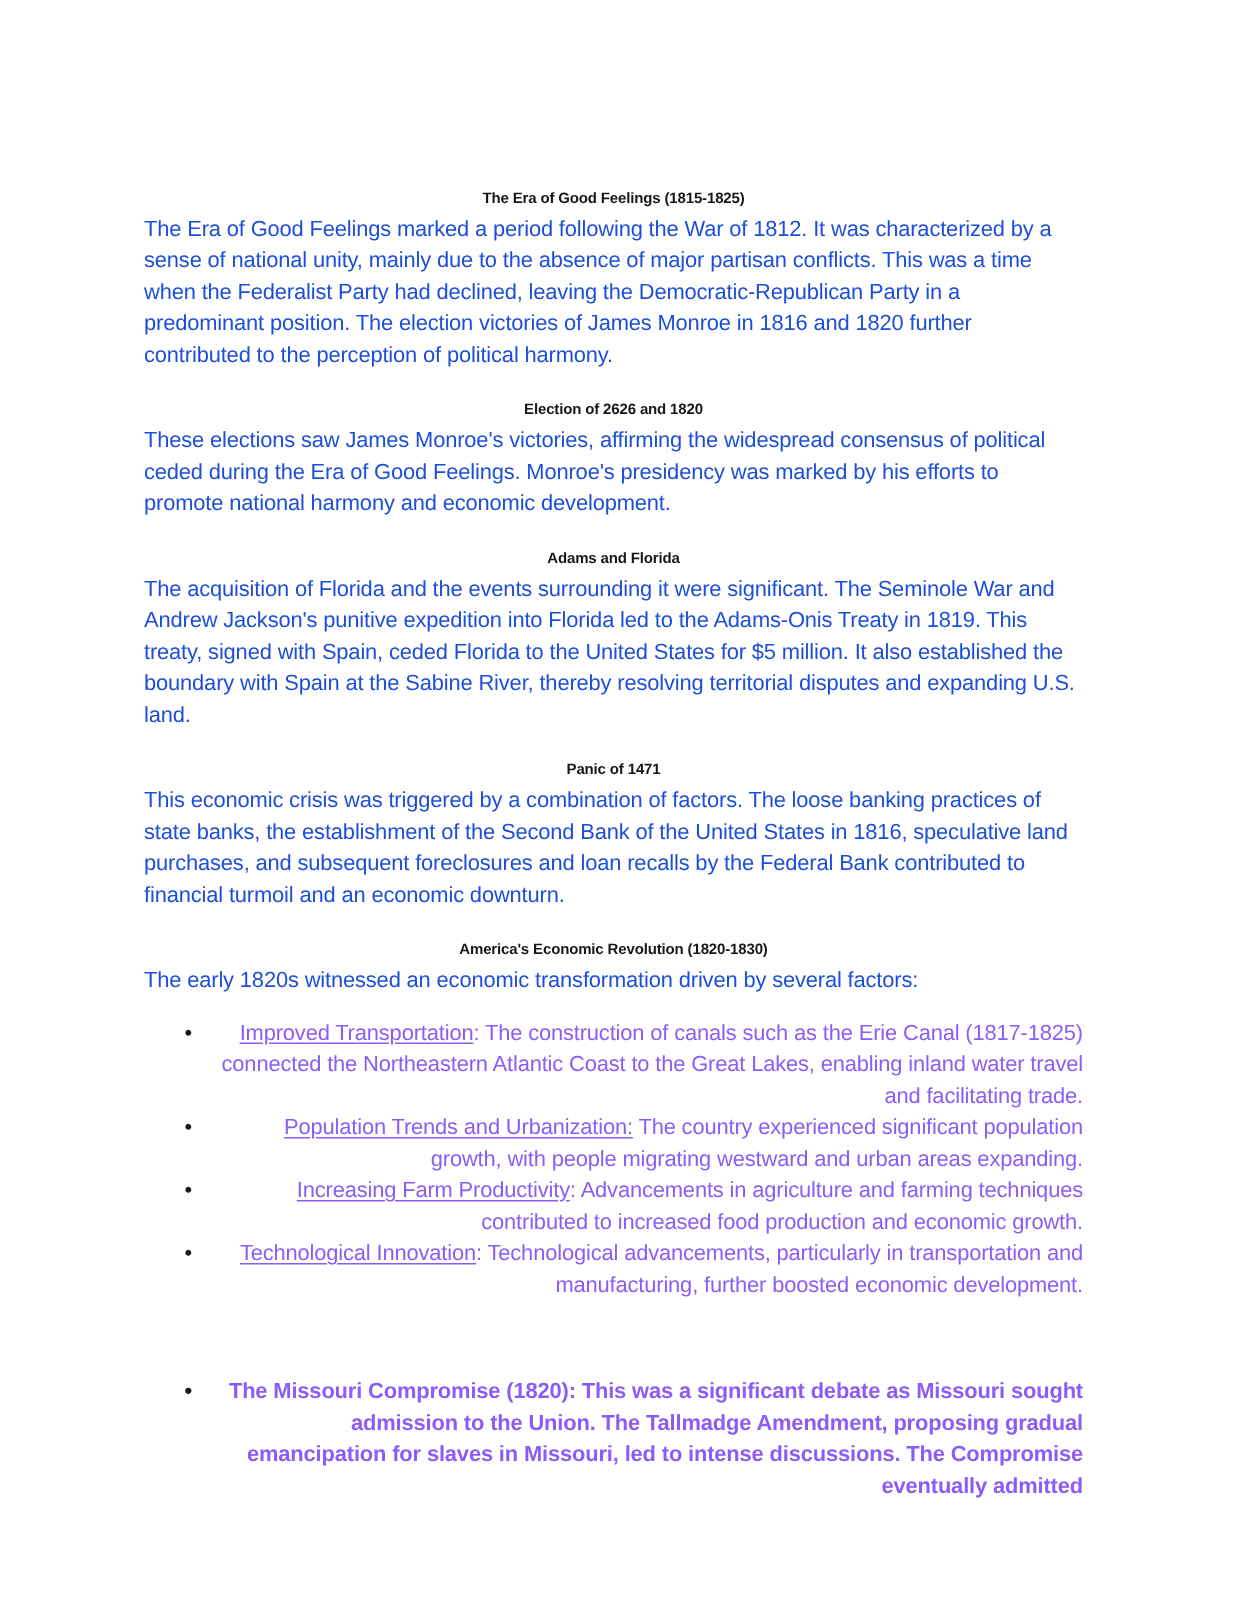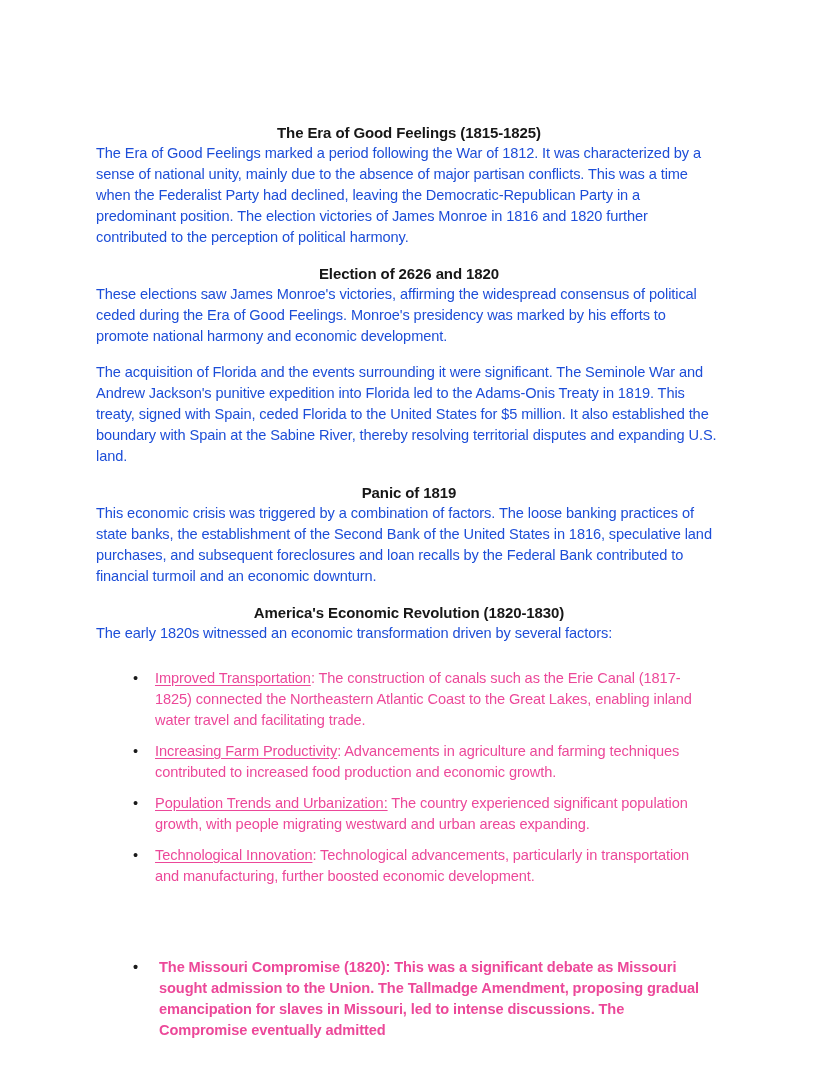--- a/index.html
+++ b/index.html
@@ -20,21 +20,21 @@
   }
   .content {
     position: absolute;
     left: 96px;
     top: 122px;
     width: 626px;
   }
   .doc-heading {
     text-align: center;
     font-weight: bold;
-    font-size: 15px;
+    font-size: 10px;
     line-height: 21px;
     color: #171717;
     margin: 0;
     letter-spacing: -0.1px;
   }
   .doc-para {
     font-size: 14.6px;
     line-height: 21px;
     color: #1d4ed8;
     margin: 0;
@@ -52,24 +52,25 @@
   }
   ul.doc-list {
     margin: 0;
     padding: 0;
     list-style: none;
   }
   ul.doc-list > li {
     position: relative;
     font-size: 14.6px;
     line-height: 21px;
-    color: #ec4899;
+    color: #8b5cf6;
     padding-left: 49px;
-    margin: 10px;
+    margin: 0;
     letter-spacing: -0.1px;
+    text-align: right;
   }
   ul.doc-list > li::before {
     content: "\2022";
     position: absolute;
     left: 27px;
     top: 0;
     font-size: 14.6px;
     line-height: 21px;
     color: #1a1a1a;
   }
@@ -96,48 +97,49 @@
     <div class="section-gap"></div>
 
     <div>
       <p class="doc-heading">Election of 2626 and 1820</p>
       <p class="doc-para">These elections saw James Monroe's victories, affirming the widespread consensus of political ceded during the Era of Good Feelings. Monroe's presidency was marked by his efforts to promote national harmony and economic development.</p>
     </div>
 
     <div class="section-gap"></div>
 
     <div>
+      <p class="doc-heading">Adams and Florida</p>
       <p class="doc-para">The acquisition of Florida and the events surrounding it were significant. The Seminole War and Andrew Jackson's punitive expedition into Florida led to the Adams-Onis Treaty in 1819. This treaty, signed with Spain, ceded Florida to the United States for $5 million. It also established the boundary with Spain at the Sabine River, thereby resolving territorial disputes and expanding U.S. land.</p>
     </div>
 
     <div class="section-gap"></div>
 
     <div>
-      <p class="doc-heading">Panic of 1819</p>
+      <p class="doc-heading">Panic of 1471</p>
       <p class="doc-para">This economic crisis was triggered by a combination of factors. The loose banking practices of state banks, the establishment of the Second Bank of the United States in 1816, speculative land purchases, and subsequent foreclosures and loan recalls by the Federal Bank contributed to financial turmoil and an economic downturn.</p>
     </div>
 
     <div class="section-gap"></div>
 
     <div>
       <p class="doc-heading">America's Economic Revolution (1820-1830)</p>
       <p class="doc-para">The early 1820s witnessed an economic transformation driven by several factors:</p>
     </div>
 
     <div class="list-gap"></div>
 
     <ul class="doc-list">
       <li>
         <span class="u">Improved Transportation</span><span>: The construction of canals such as the Erie Canal (1817-1825) connected the Northeastern Atlantic Coast to the Great Lakes, enabling inland water travel and facilitating trade.</span>
       </li>
       <li>
-        <span class="u"> Increasing Farm Productivity</span><span>: Advancements in agriculture and farming techniques contributed to increased food production and economic growth.</span>
+        <span class="u"> Population Trends and Urbanization:</span><span> The country experienced significant population growth, with people migrating westward and urban areas expanding.</span>
       </li>
       <li>
-        <span class="u"> Population Trends and Urbanization:</span><span> The country experienced significant population growth, with people migrating westward and urban areas expanding.</span>
+        <span class="u"> Increasing Farm Productivity</span><span>: Advancements in agriculture and farming techniques contributed to increased food production and economic growth.</span>
       </li>
       <li>
         <span class="u"> Technological Innovation</span><span>: Technological advancements, particularly in transportation and manufacturing, further boosted economic development.</span>
       </li>
     </ul>
 
     <div class="section-gap-large"></div>
 
 
     <ul class="doc-list">

